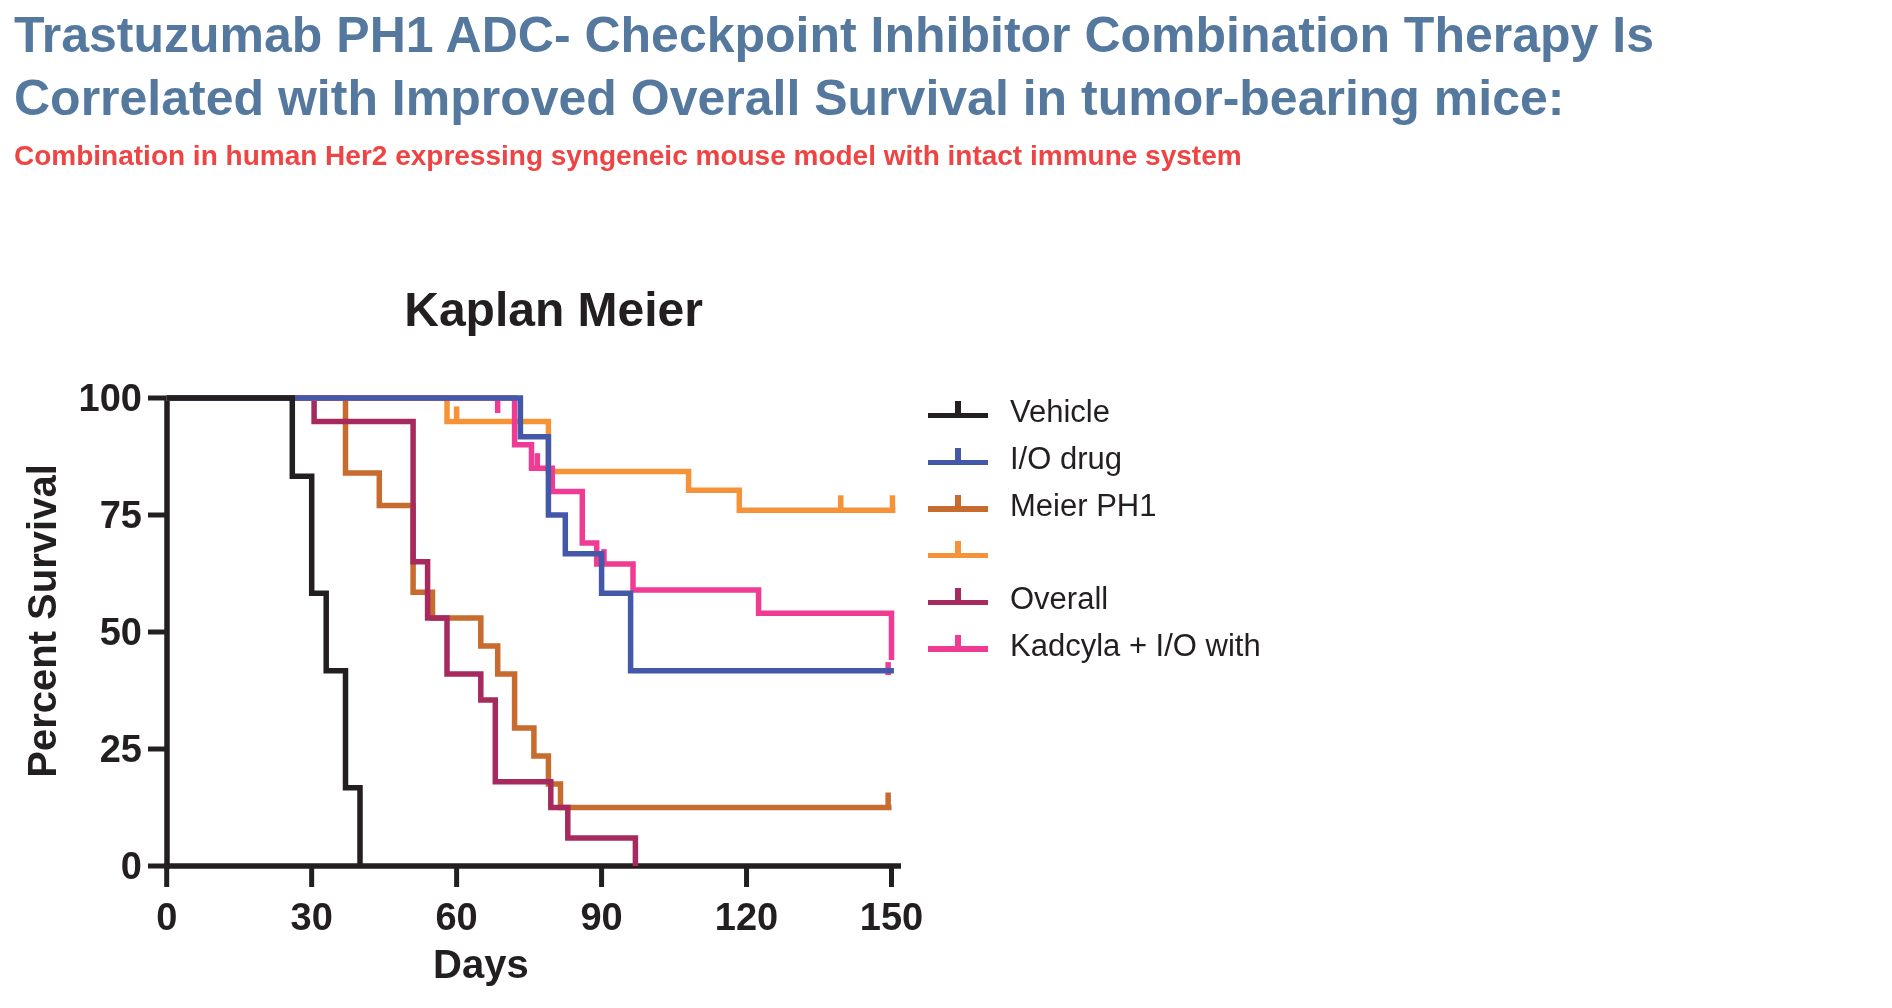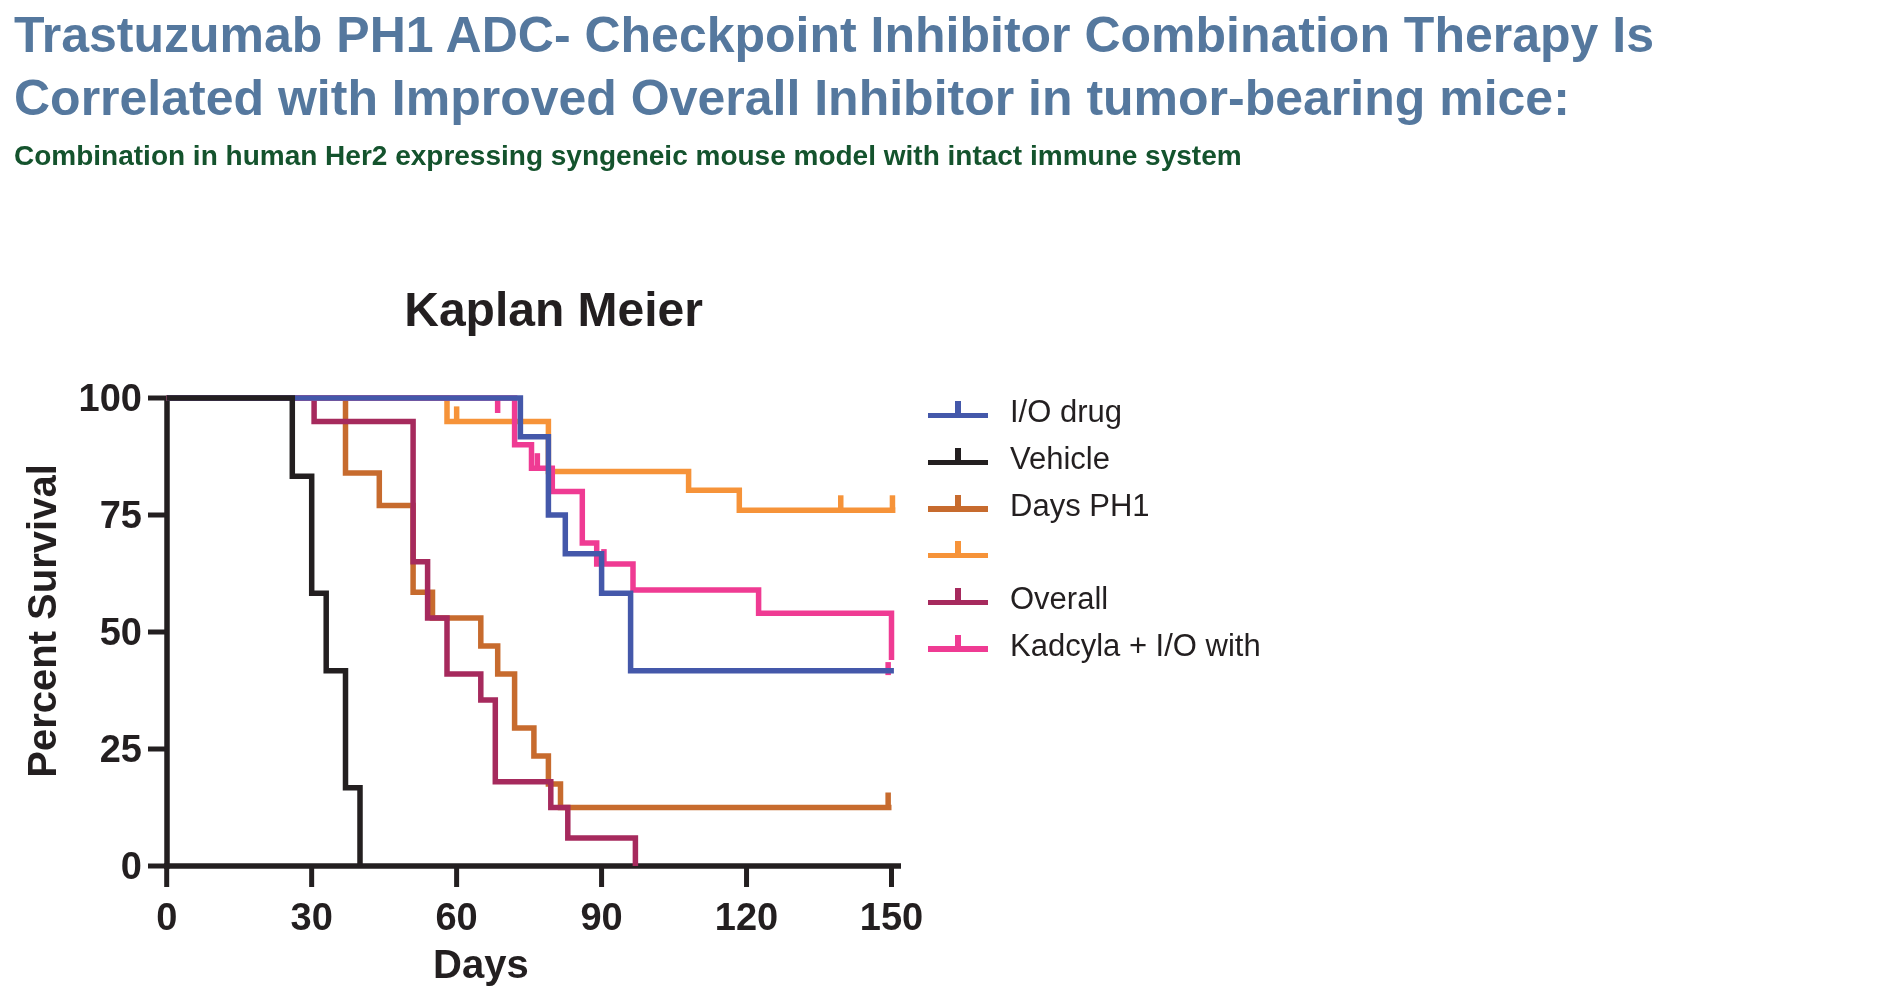--- a/index.html
+++ b/index.html
@@ -23,23 +23,23 @@
   .swatch .tick{position:absolute;left:27px;bottom:7px;width:5.5px;height:14px;}
   .legend-label{margin-left:22px;font-size:31px;color:#231f20;white-space:nowrap;}
 </style>
 </head>
 <body>
 
 <div class="slide">
 
   <div class="deck-title" style="color: rgb(85, 120, 158);">
     <div>Trastuzumab PH1 ADC- Checkpoint Inhibitor Combination Therapy Is</div>
-    <div>Correlated with Improved Overall Inhibitor in tumor-bearing mice:</div>
+    <div>Correlated with Improved Overall Survival in tumor-bearing mice:</div>
   </div>
-  <div class="deck-subtitle" style="color: #14532d;">Combination in human Her2 expressing syngeneic mouse model with intact immune system</div>
+  <div class="deck-subtitle" style="color: #ef4444;">Combination in human Her2 expressing syngeneic mouse model with intact immune system</div>
 
   <div class="chart-title">Kaplan Meier</div>
 
   <svg class="plot" width="1892" height="1008" viewBox="0 0 1892 1008" xmlns="http://www.w3.org/2000/svg">
       <g>
         <line x1="167" y1="396" x2="167" y2="868.7" stroke="#231f20" stroke-width="5.5"></line>
         <line x1="164" y1="866" x2="901" y2="866" stroke="#231f20" stroke-width="5.5"></line>
         <line x1="148" y1="398" x2="167" y2="398" stroke="#231f20" stroke-width="5"></line>
         <text x="142" y="411" text-anchor="end" font-size="38">100</text>
         <line x1="148" y1="515" x2="167" y2="515" stroke="#231f20" stroke-width="5"></line>
@@ -90,38 +90,38 @@
         <path d="M166.7 398.0 L292.3 398.0 L292.3 476.2 L311.7 476.2 L311.7 593.2 L326.2 593.2 L326.2 670.8 L345.5 670.8 L345.5 787.8 L360.0 787.8 L360.0 866.0" fill="none" stroke="#231f20" stroke-width="5.5" stroke-linejoin="miter" stroke-linecap="butt"></path>
       </g>
     </svg>
 
   <div class="x-title">Days</div>
   <div class="y-title">Percent Survival</div>
 
   <div class="legend">
       <div class="legend-row">
         <div class="swatch">
+          <div class="line" style="background: rgb(35, 31, 32);"></div>
+          <div class="tick" style="background: rgb(35, 31, 32);"></div>
+        </div>
+        <span class="legend-label">Vehicle</span>
+      </div>
+      <div class="legend-row">
+        <div class="swatch">
           <div class="line" style="background: rgb(68, 88, 170);"></div>
           <div class="tick" style="background: rgb(68, 88, 170);"></div>
         </div>
         <span class="legend-label">I/O drug</span>
       </div>
       <div class="legend-row">
         <div class="swatch">
-          <div class="line" style="background: rgb(35, 31, 32);"></div>
-          <div class="tick" style="background: rgb(35, 31, 32);"></div>
-        </div>
-        <span class="legend-label">Vehicle</span>
-      </div>
-      <div class="legend-row">
-        <div class="swatch">
           <div class="line" style="background: rgb(199, 107, 46);"></div>
           <div class="tick" style="background: rgb(199, 107, 46);"></div>
         </div>
-        <span class="legend-label">Days PH1</span>
+        <span class="legend-label">Meier PH1</span>
       </div>
       <div class="legend-row">
         <div class="swatch">
           <div class="line" style="background: rgb(246, 147, 57);"></div>
           <div class="tick" style="background: rgb(246, 147, 57);"></div>
         </div>
       </div>
       <div class="legend-row">
         <div class="swatch">
           <div class="line" style="background: rgb(166, 42, 93);"></div>

